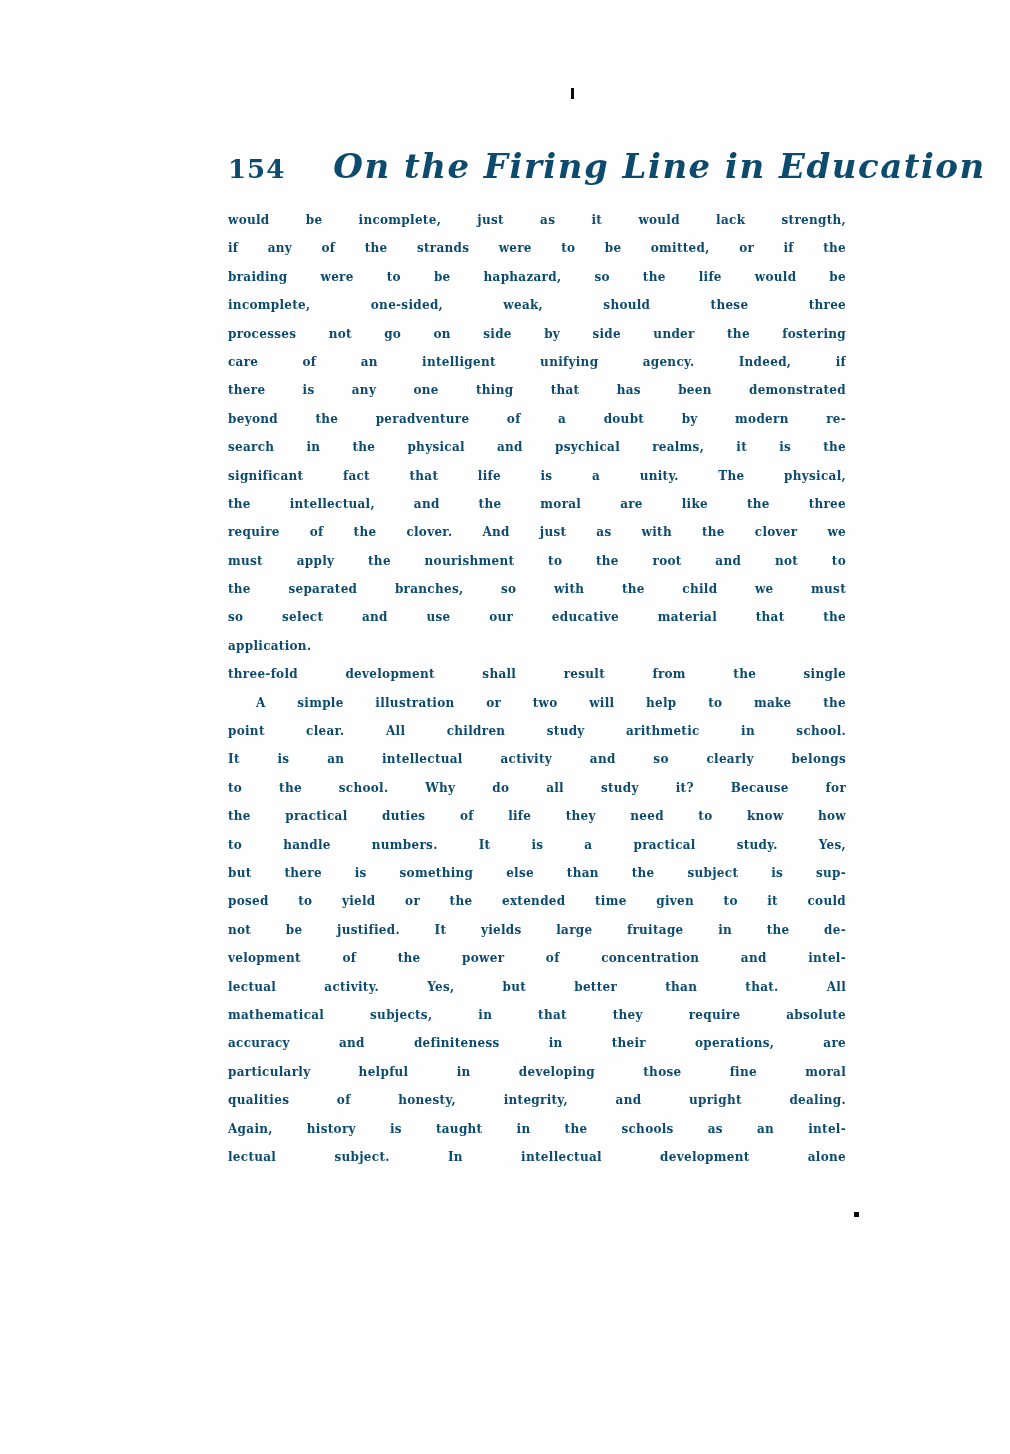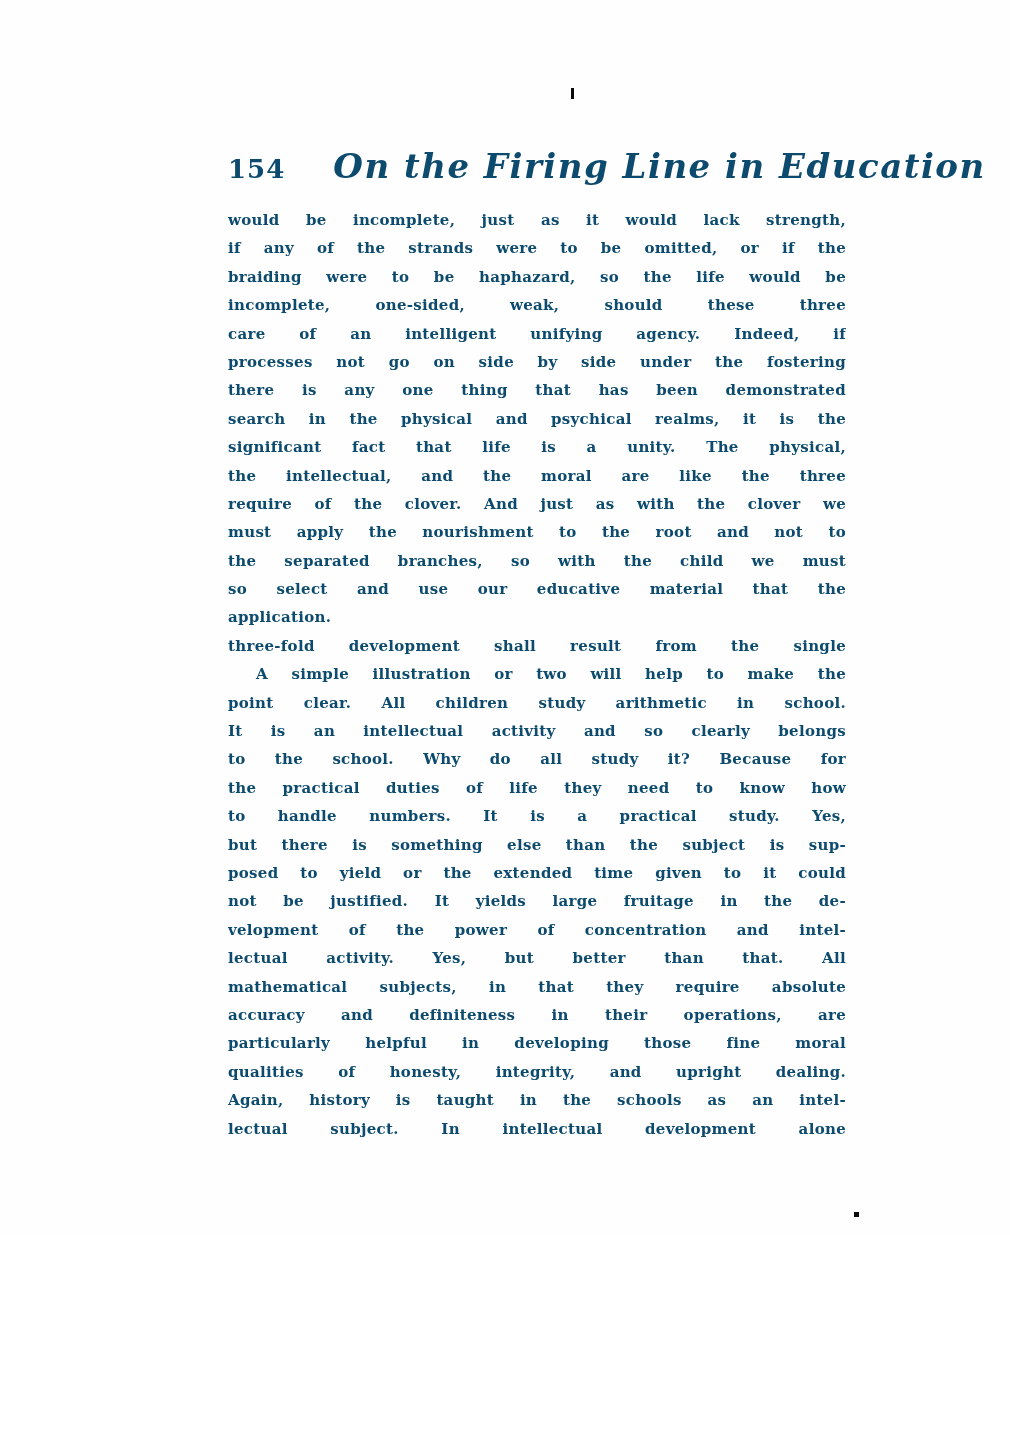--- a/index.html
+++ b/index.html
@@ -25,21 +25,21 @@
     letter-spacing: 1px;
   }
   .running-title {
     font-size: 34px; font-weight: 700; font-style: italic;
     margin-left: 48px; letter-spacing: 1.5px;
     white-space: nowrap;
   }
   .body-text {
     position: absolute;
     top: 206px; left: 228px; width: 618px;
-    font-size: 15px; font-weight: 700;
+    font-size: 12px; font-weight: 700;
     letter-spacing: 0.3px;
   }
   .line {
     height: 28.4px; line-height: 28.4px;
     text-align: justify; text-align-last: justify;
     overflow: hidden; white-space: nowrap;
   }
   .line.short-last { text-align-last: left; white-space: normal; }
   .line.indent { text-indent: 28px; }
   .artifact {
@@ -54,23 +54,24 @@
   <div class="header">
     <span class="pagenum">154</span>
     <span class="running-title">On the Firing Line in Education</span>
   </div>
 
   <div class="body-text" id="body-text">
       <div class="line">would be incomplete, just as it would lack strength,</div>
       <div class="line">if any of the strands were to be omitted, or if the</div>
       <div class="line">braiding were to be haphazard, so the life would be</div>
       <div class="line">incomplete, one-sided, weak, should these three</div>
+      <div class="line">processes not go on side by side under the fostering</div>
       <div class="line">care of an intelligent unifying agency.  Indeed, if</div>
-      <div class="line">processes not go on side by side under the fostering</div>
       <div class="line">there is any one thing that has been demonstrated</div>
+      <div class="line">beyond the peradventure of a doubt by modern re-</div>
       <div class="line">search in the physical and psychical realms, it is the</div>
       <div class="line">significant fact that life is a unity.  The physical,</div>
       <div class="line">the intellectual, and the moral are like the three</div>
       <div class="line">require of the clover.  And just as with the clover we</div>
       <div class="line">must apply the nourishment to the root and not to</div>
       <div class="line">the separated branches, so with the child we must</div>
       <div class="line">so select and use our educative material that the</div>
       <div class="line short-last">application.</div>
       <div class="line">three-fold development shall result from the single</div>
       <div class="line indent">A simple illustration or two will help to make the</div>

